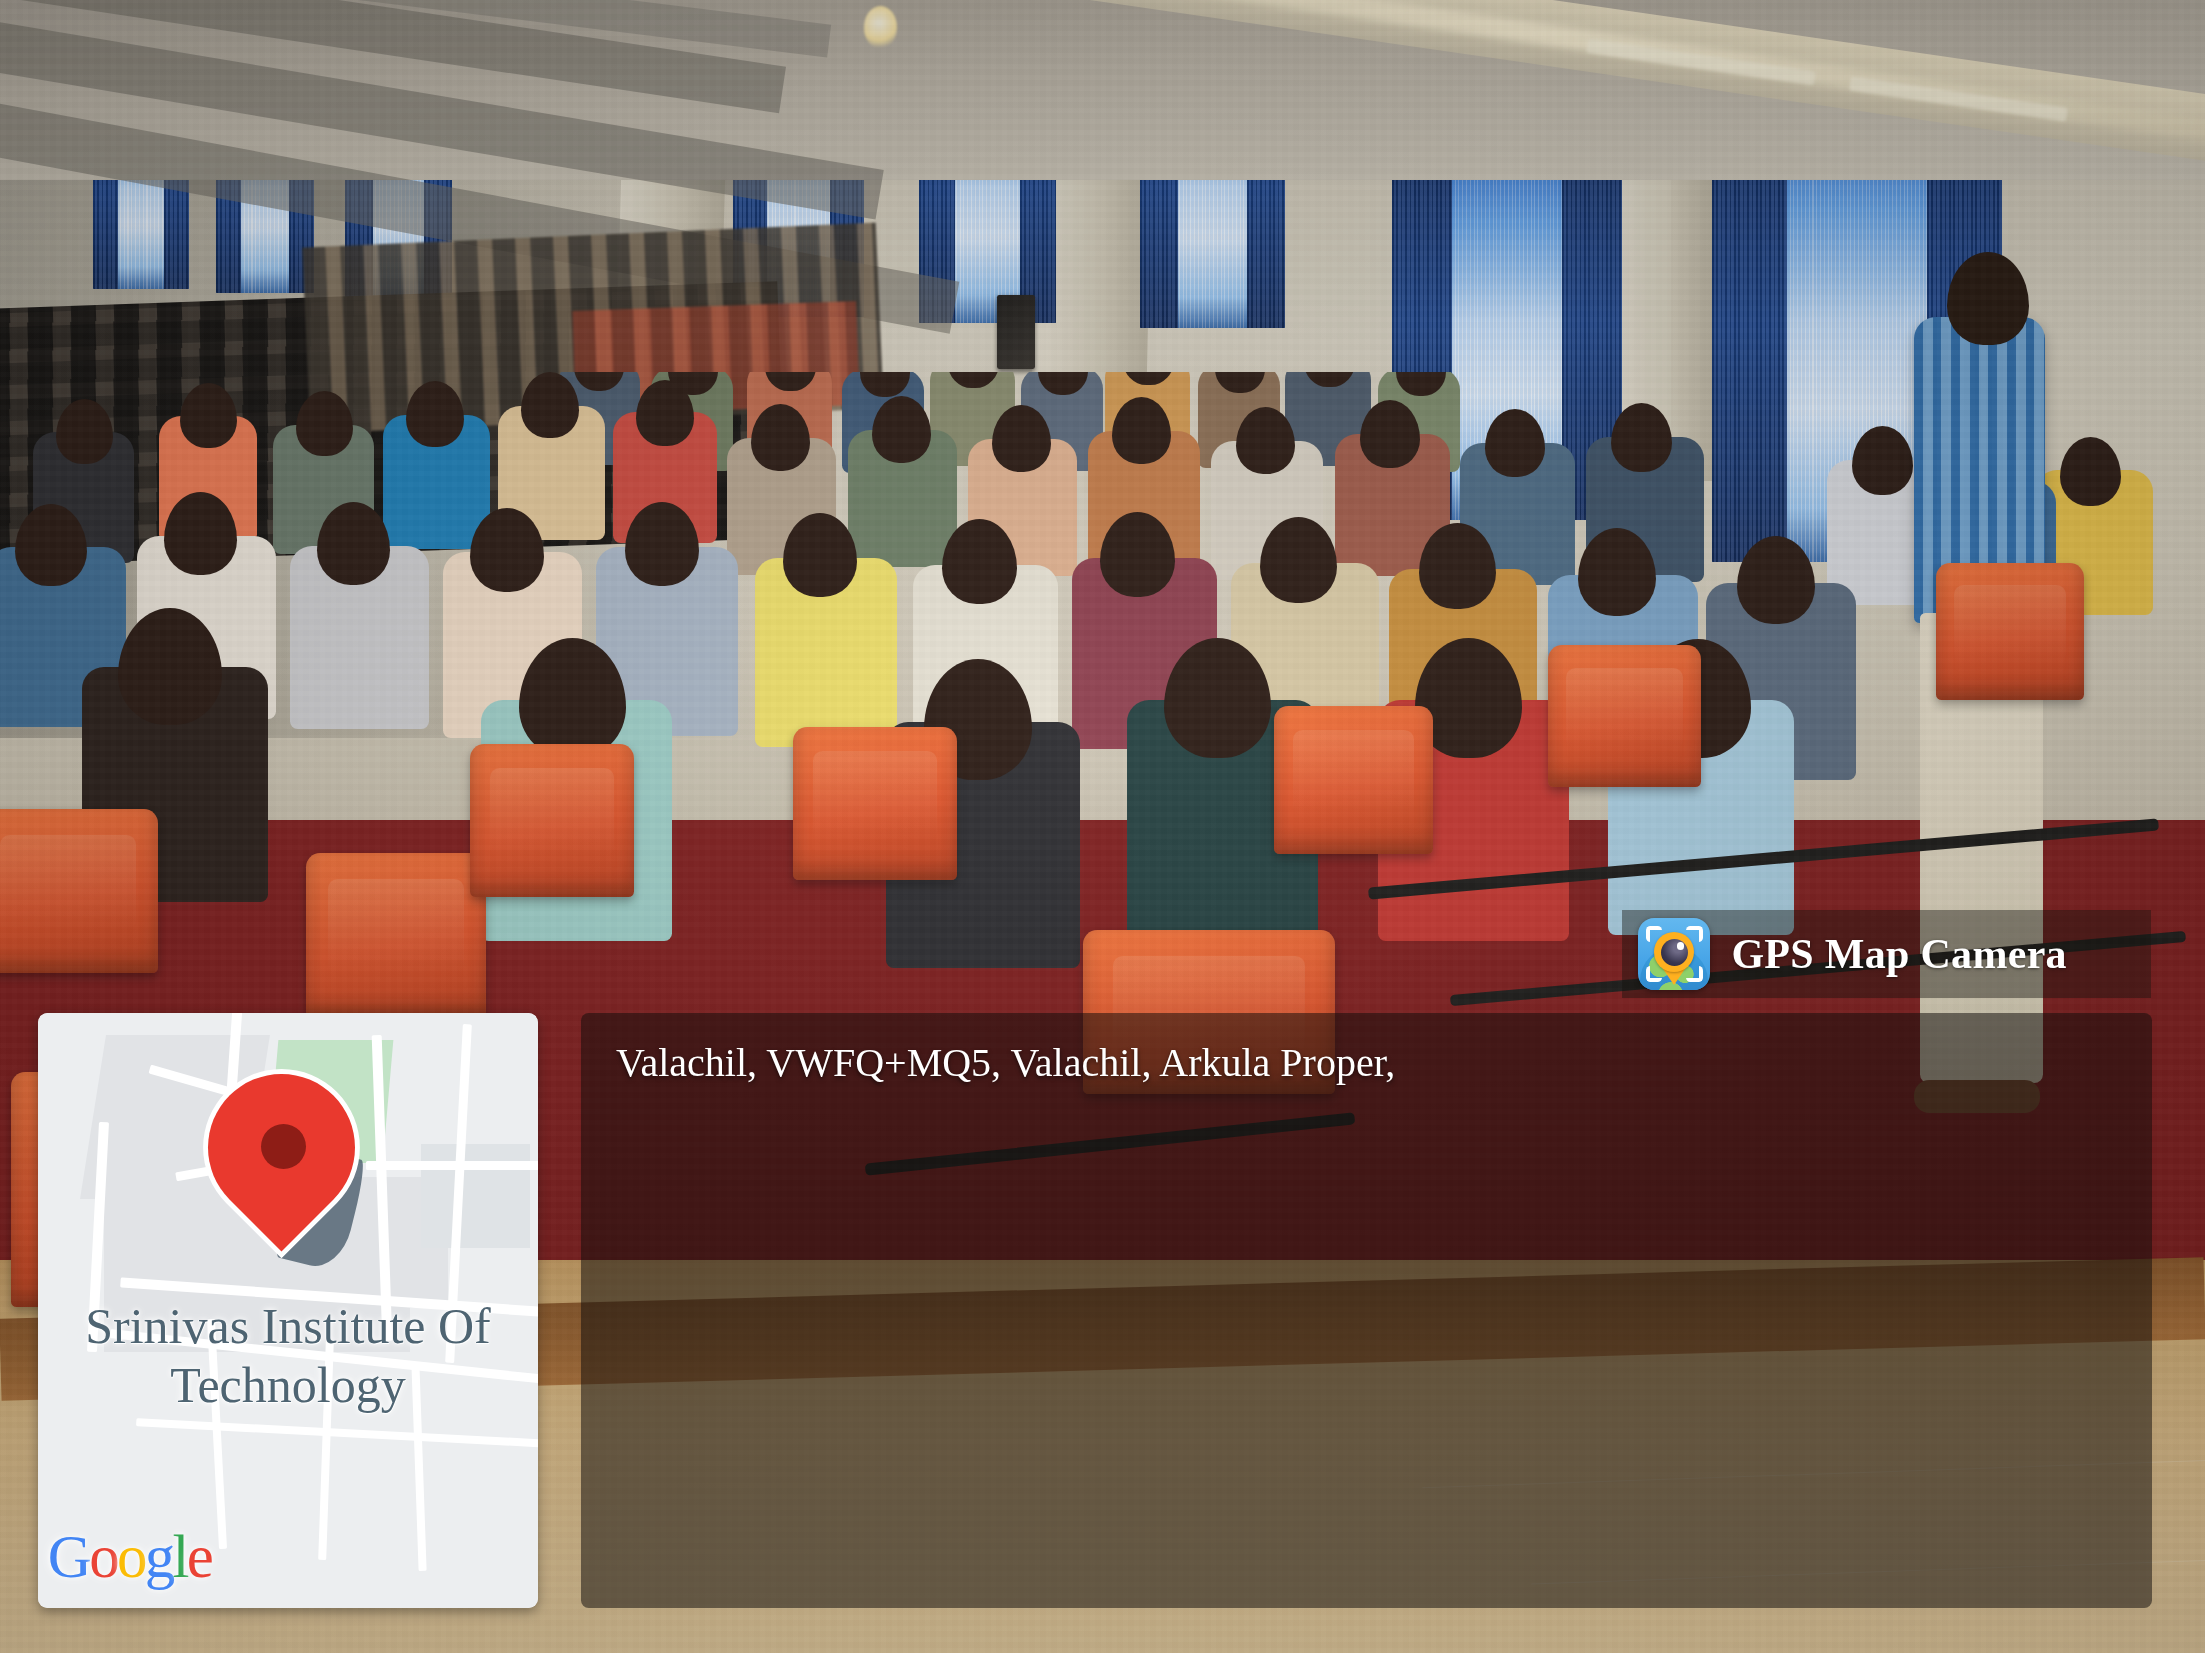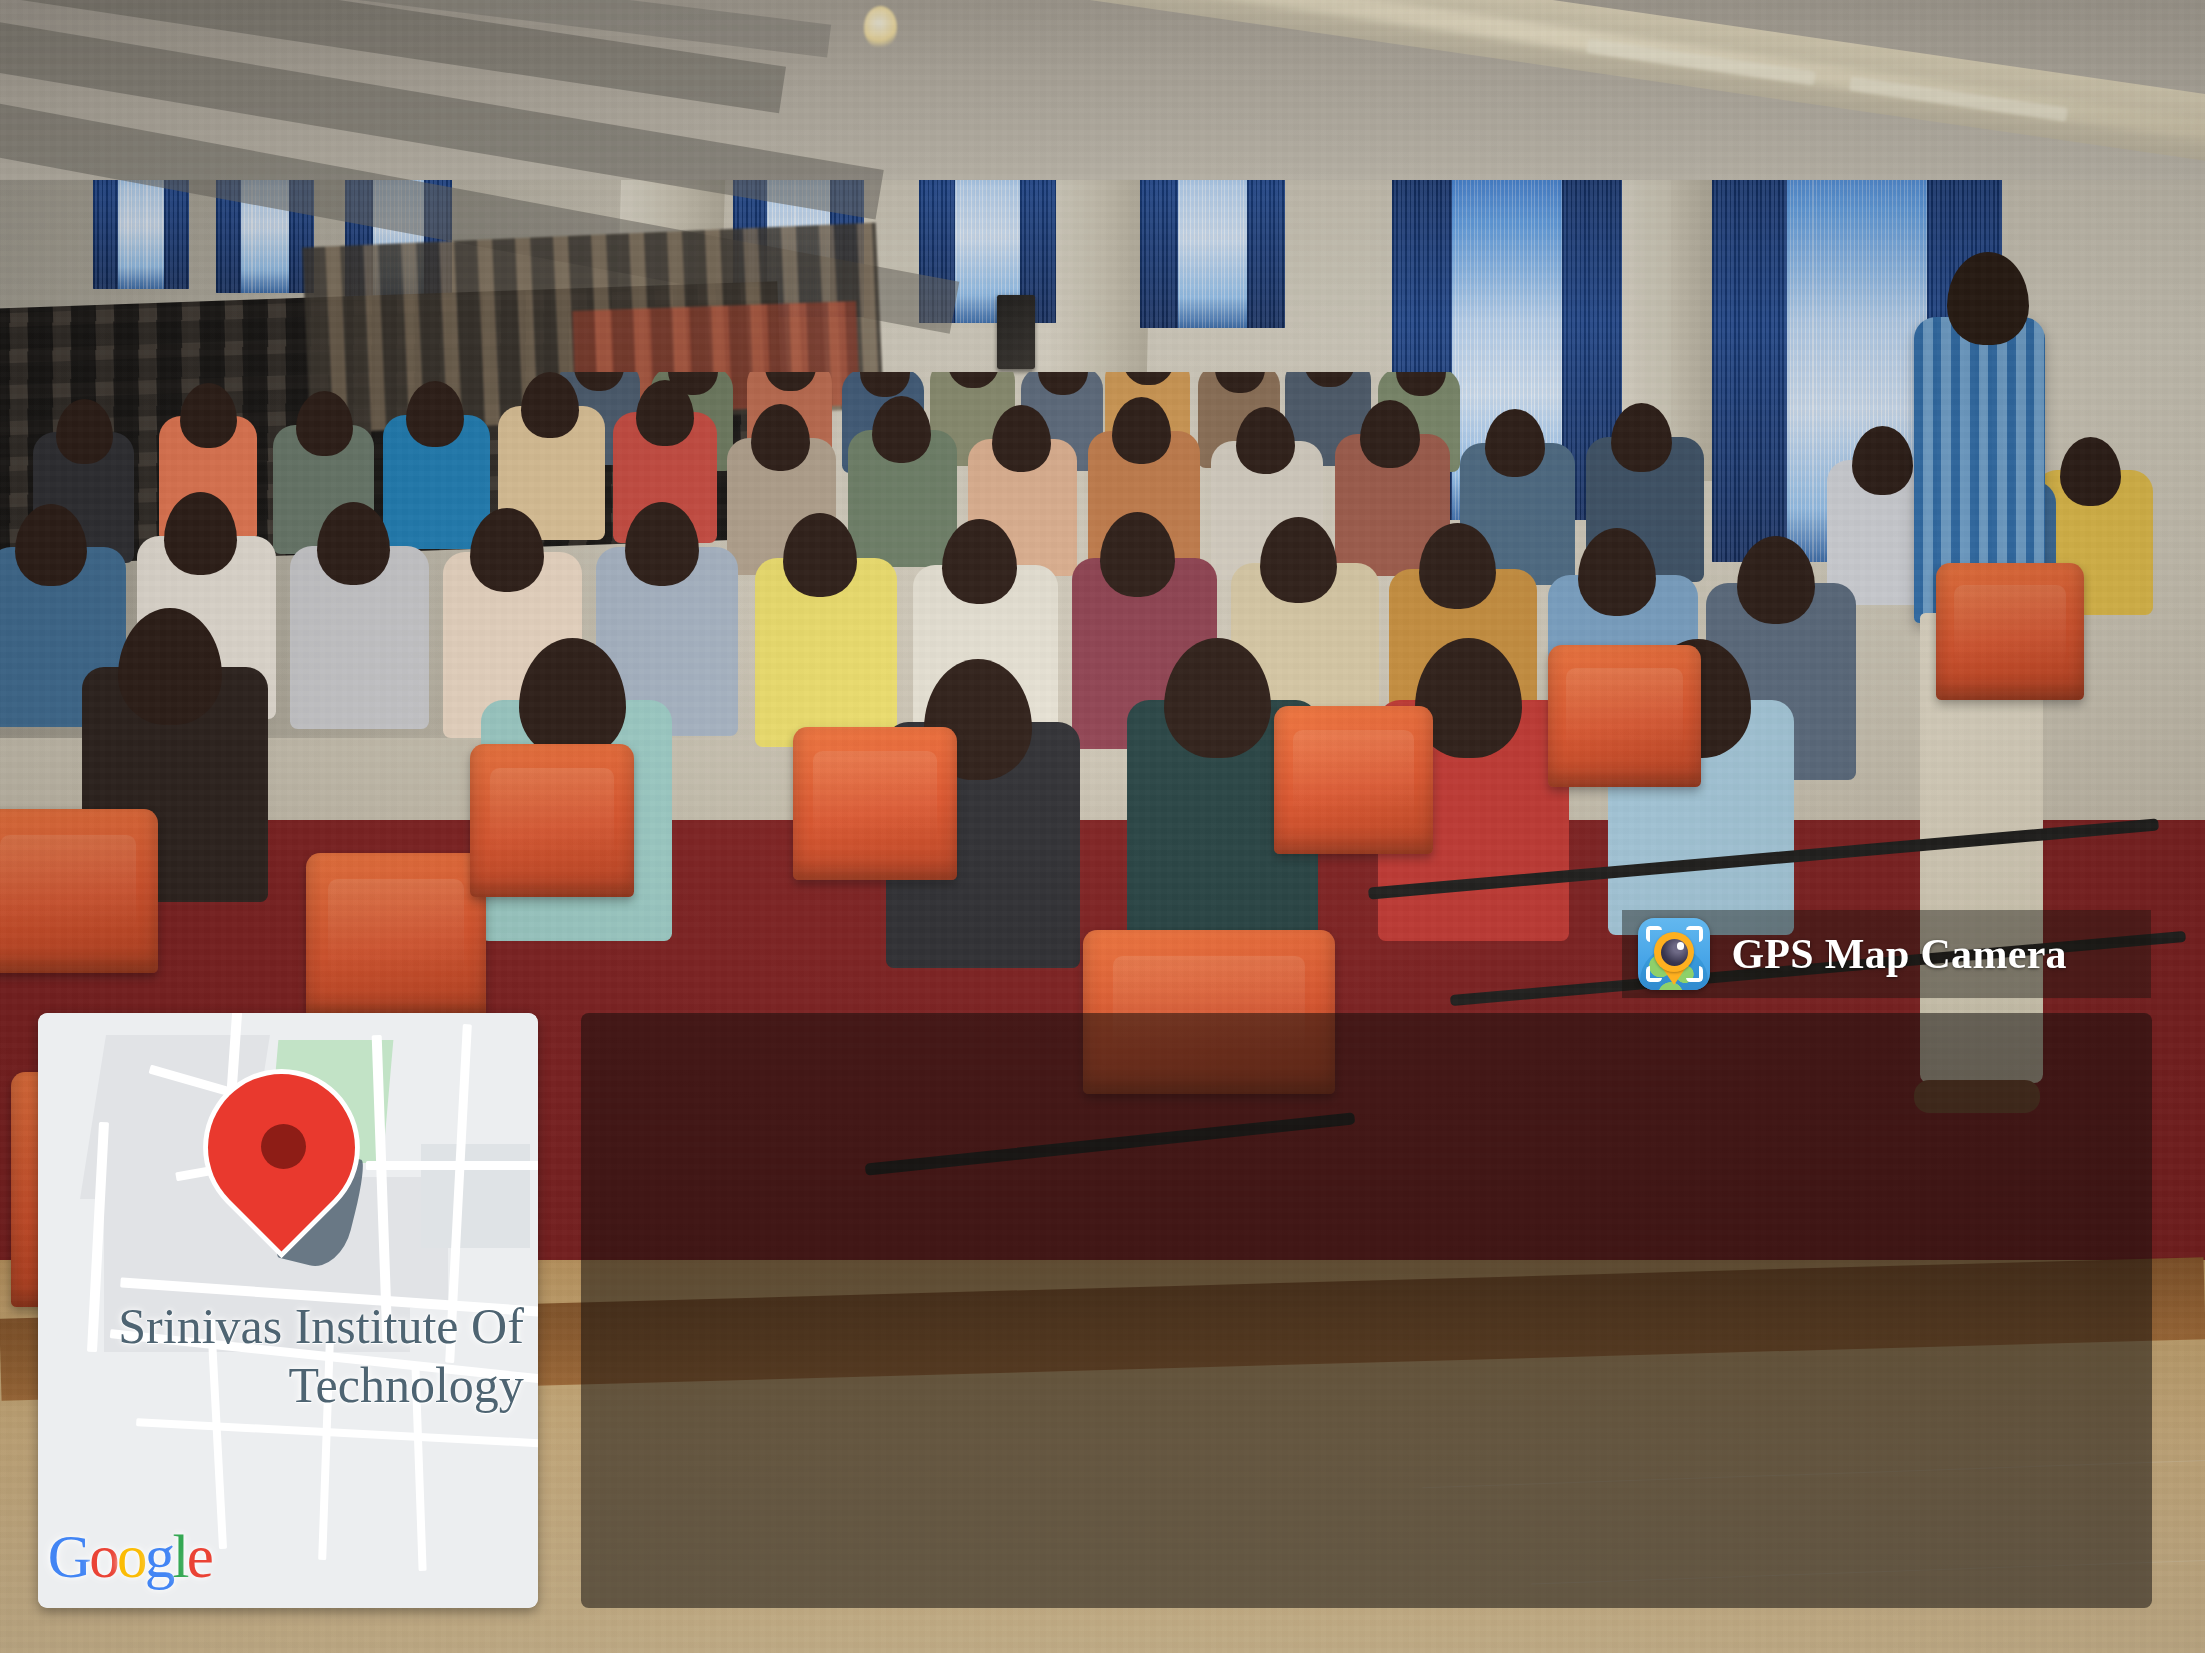--- a/index.html
+++ b/index.html
@@ -236,21 +236,21 @@
     position:absolute;left:5.5px;top:0;width:147px;height:147px;
     background:#e9392e;
     border-radius:50% 50% 50% 0;
     transform:rotate(-45deg);
     box-shadow:0 0 0 4.9px #fff;
   }
   .mapcard .pin .dot{
     position:absolute;left:59px;top:50px;width:45px;height:45px;border-radius:50%;background:#8e1d16;
   }
   .mapcard .mlabel{
-    position:absolute;left:0;right:0;top:284px;text-align:right;
+    position:absolute;left:0;right:0;top:284px;text-align:center;
     color:#4e6472;font-size:50px;line-height:1.17;font-weight:400;
     text-shadow:0 0 5.5px #fff,0 0 9.8px #fff,0.5px 0.5px 0 #fff,-0.5px -0.5px 0 #fff;
     padding:0 14.2px;
   }
   .glogo{
     position:absolute;left:9.8px;bottom:21px;font-size:61px;font-weight:400;
     letter-spacing:-2.7px;line-height:1;
     text-shadow:0 0 5.5px rgba(255,255,255,.95),0 0 11px rgba(255,255,255,.9);
   }
   .glogo .b{color:#4285f4;}
@@ -491,20 +491,21 @@
         </div>
       <span class="br tl"></span>
         <span class="br tr"></span>
         <span class="br bl"></span>
         <span class="br brr"></span>
     </div>
     <div class="wm-text">GPS Map Camera</div>
   </div>
 
   <div class="panel">
+    <div class="pline">Valachil, VWFQ+MQ5, Valachil, Arkula Proper,</div>
   </div>
 
   <div class="mapcard">
     <div class="land"></div>
 
     <div class="blk" style="left:55px;top:22px;width:164px;height:164px;transform:skewX(-9deg);"></div>
     <div class="blk" style="left:66px;top:180px;width:306px;height:159px;"></div>
     <div class="blk" style="left:295px;top:164px;width:115px;height:131px;"></div>
     <div class="park" style="left:235px;top:27px;width:115px;height:123px;transform:skewX(-5deg);"></div>
     <div class="water" style="left:383px;top:131px;width:109px;height:104px;"></div>

